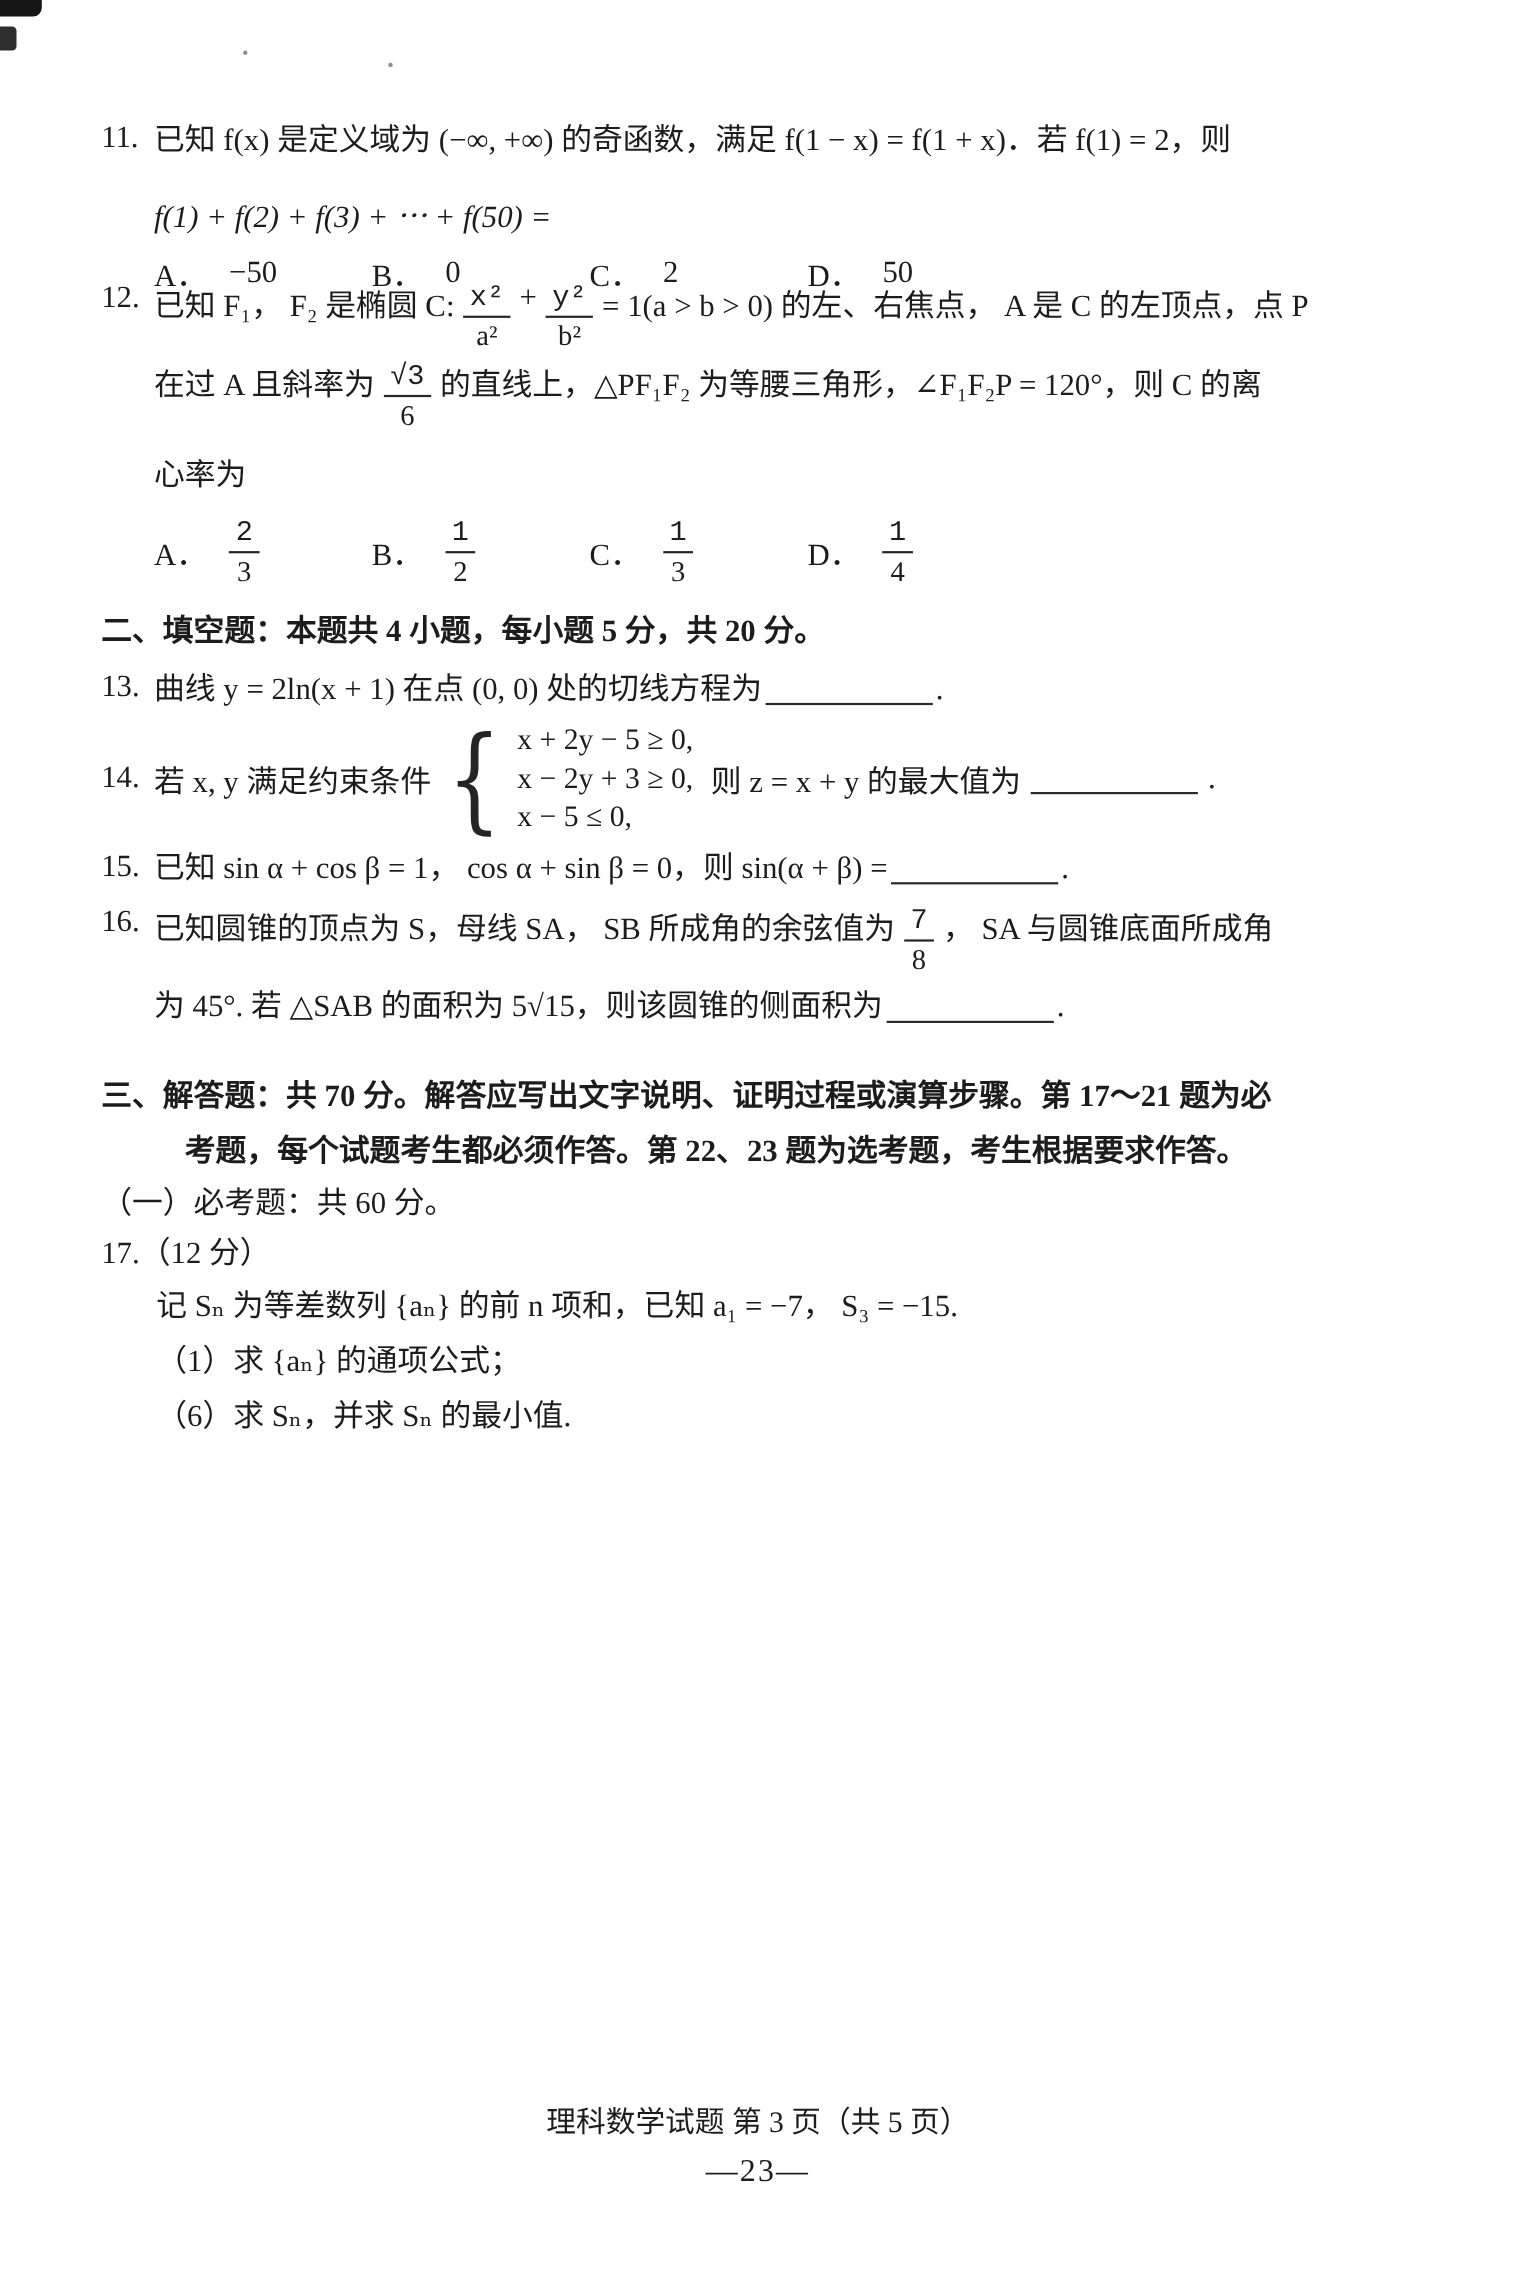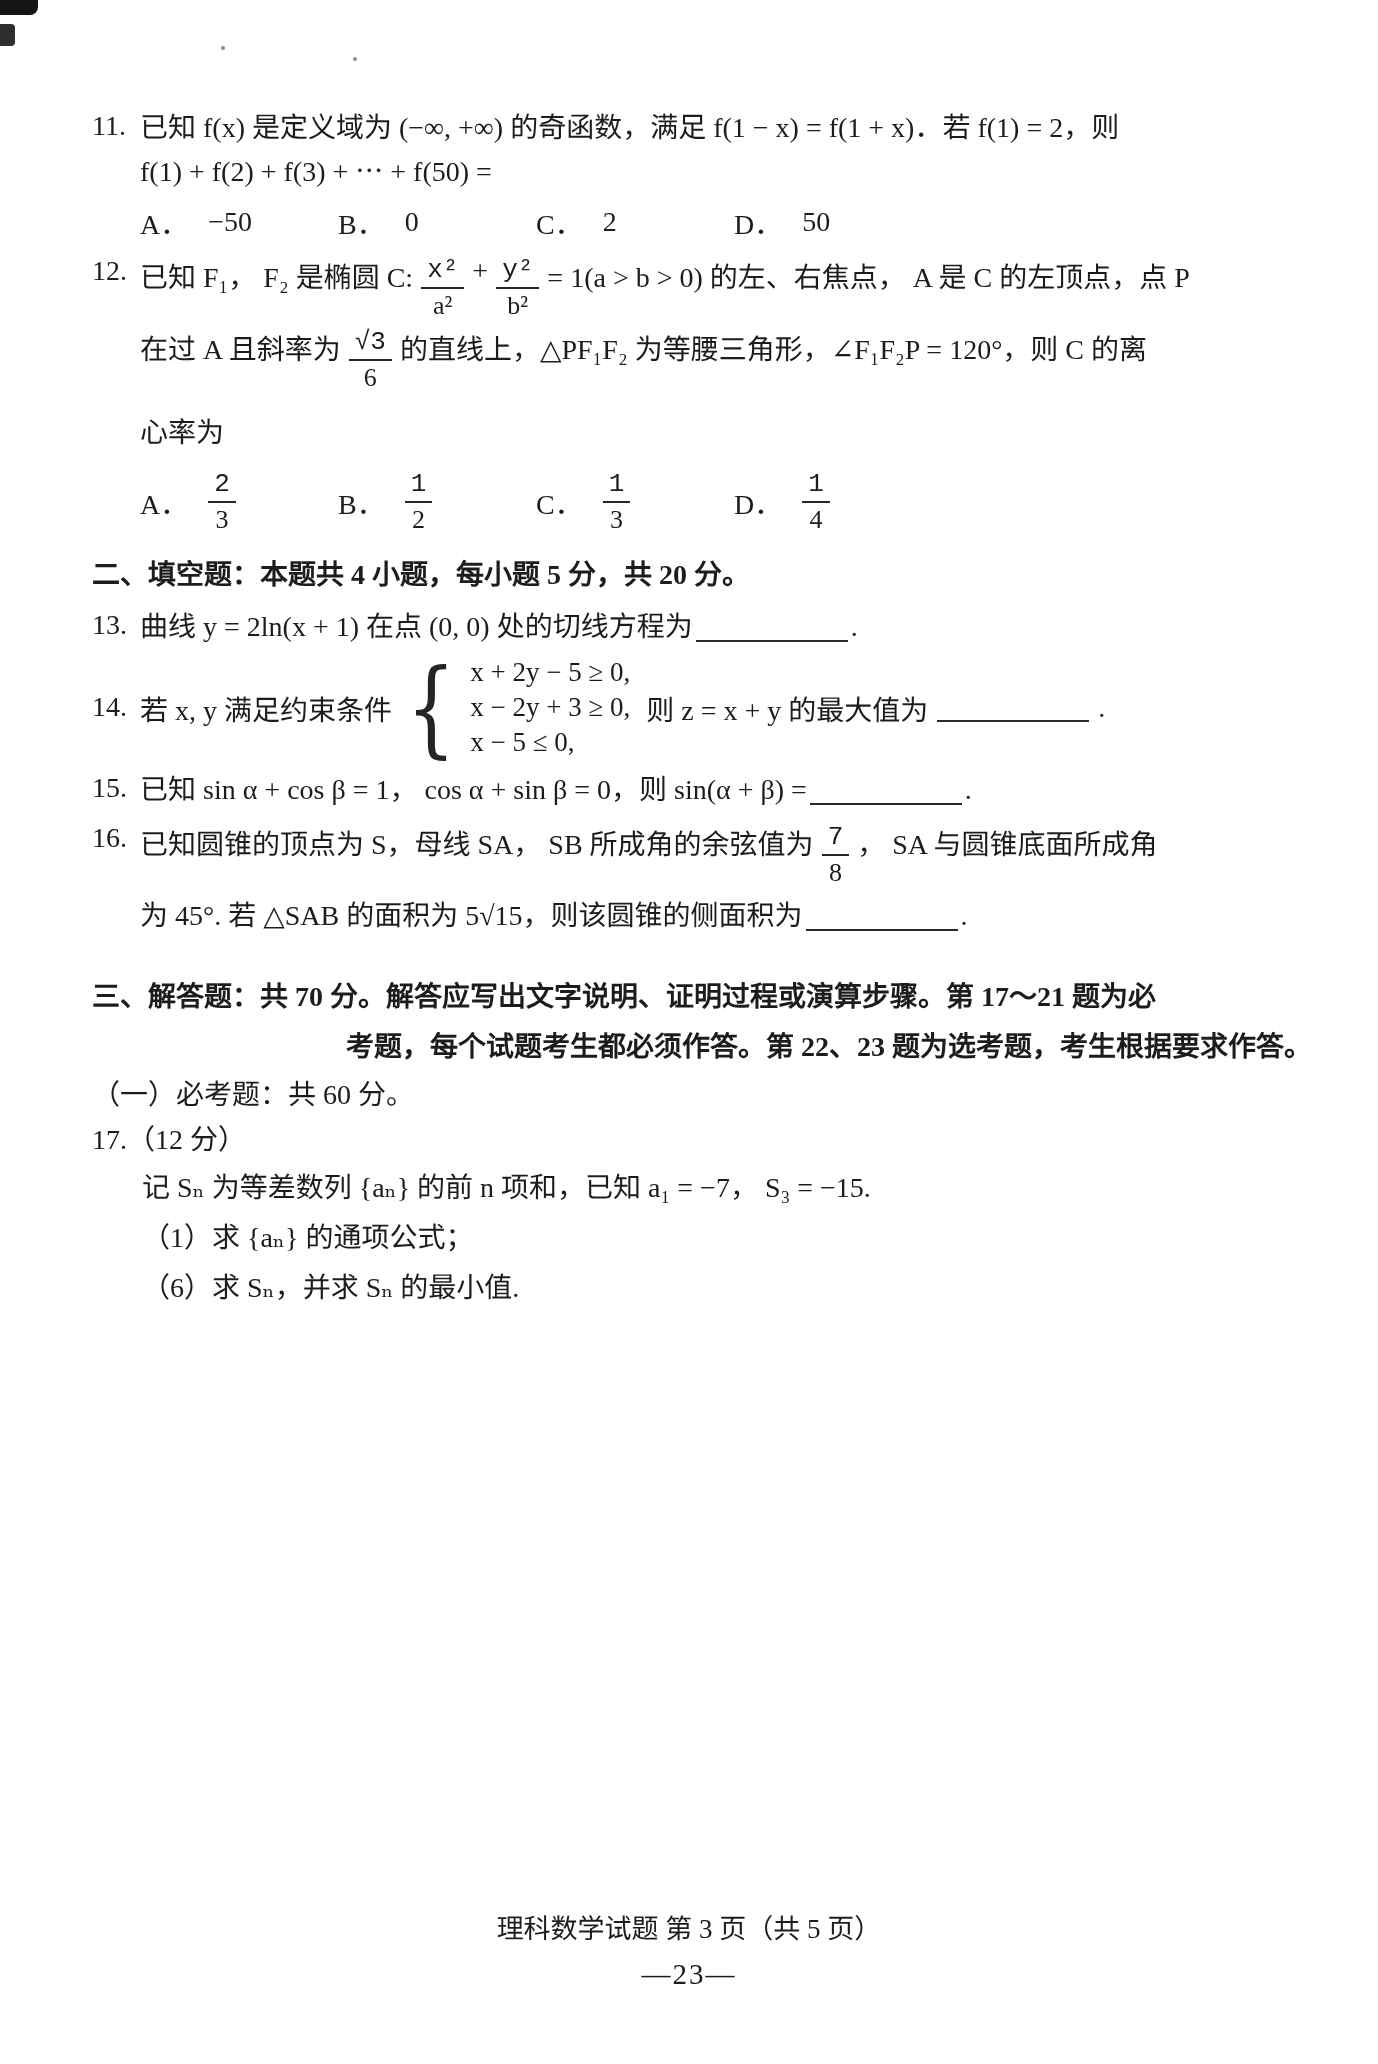--- a/index.html
+++ b/index.html
@@ -46,21 +46,21 @@
   #sec2 { top:557px; font-weight:bold; }
   #q13  { top:609px; }
   #q14  { top:655px; }
   #q15  { top:772px; }
   #q16  { top:822px; }
   #sec3 { top:979px; }
   #sub1 { top:1077px; font-weight:normal; }
   #q17  { top:1122px; }
 
   #sec2 .line, #sec3 .line1 { font-weight:bold; }
-  #sec3 .l2 { margin-left:22px; margin-top:14px; font-weight:bold;text-align:right; }
+  #sec3 .l2 { margin-left:76px; margin-top:14px; font-weight:bold; }
 
   .footer { position:absolute; top:1907px; left:0; width:100%;
             text-align:center; font-size:27px; }
   .pagenum { position:absolute; top:1958px; left:0; width:100%;
              text-align:center; font-size:29px; letter-spacing:2px; }
 
   
   .artifact-a { position:absolute; left:0; top:0; width:38px; height:15px;
                 background:#151515; border-radius:0 0 8px 0; }
   .artifact-b { position:absolute; left:0; top:24px; width:15px; height:22px;
@@ -77,21 +77,21 @@
 
   <div class="artifact-a"></div>
   <div class="artifact-b"></div>
   <div class="dot dot1"></div>
   <div class="dot dot2"></div>
 
   <div class="content q" id="q11">
     <span class="qnum">11.</span>
     <div class="qbody">
       <div class="line">已知 f(x) 是定义域为 (−∞, +∞) 的奇函数，满足 f(1 − x) = f(1 + x)．若 f(1) = 2，则</div>
-      <div class="line" style="margin-top:8px;">f(1) + f(2) + f(3) + ⋯ + f(50) =</div>
+      <div class="line" style="margin-top:34px;font-style:italic;">f(1) + f(2) + f(3) + ⋯ + f(50) =</div>
       <div class="opts">
         <span class="opt">
           <span class="olabel">A．</span>
           <span class="oval">−50</span>
         </span>
         <span class="opt">
           <span class="olabel">B．</span>
           <span class="oval">0</span>
         </span>
         <span class="opt">

